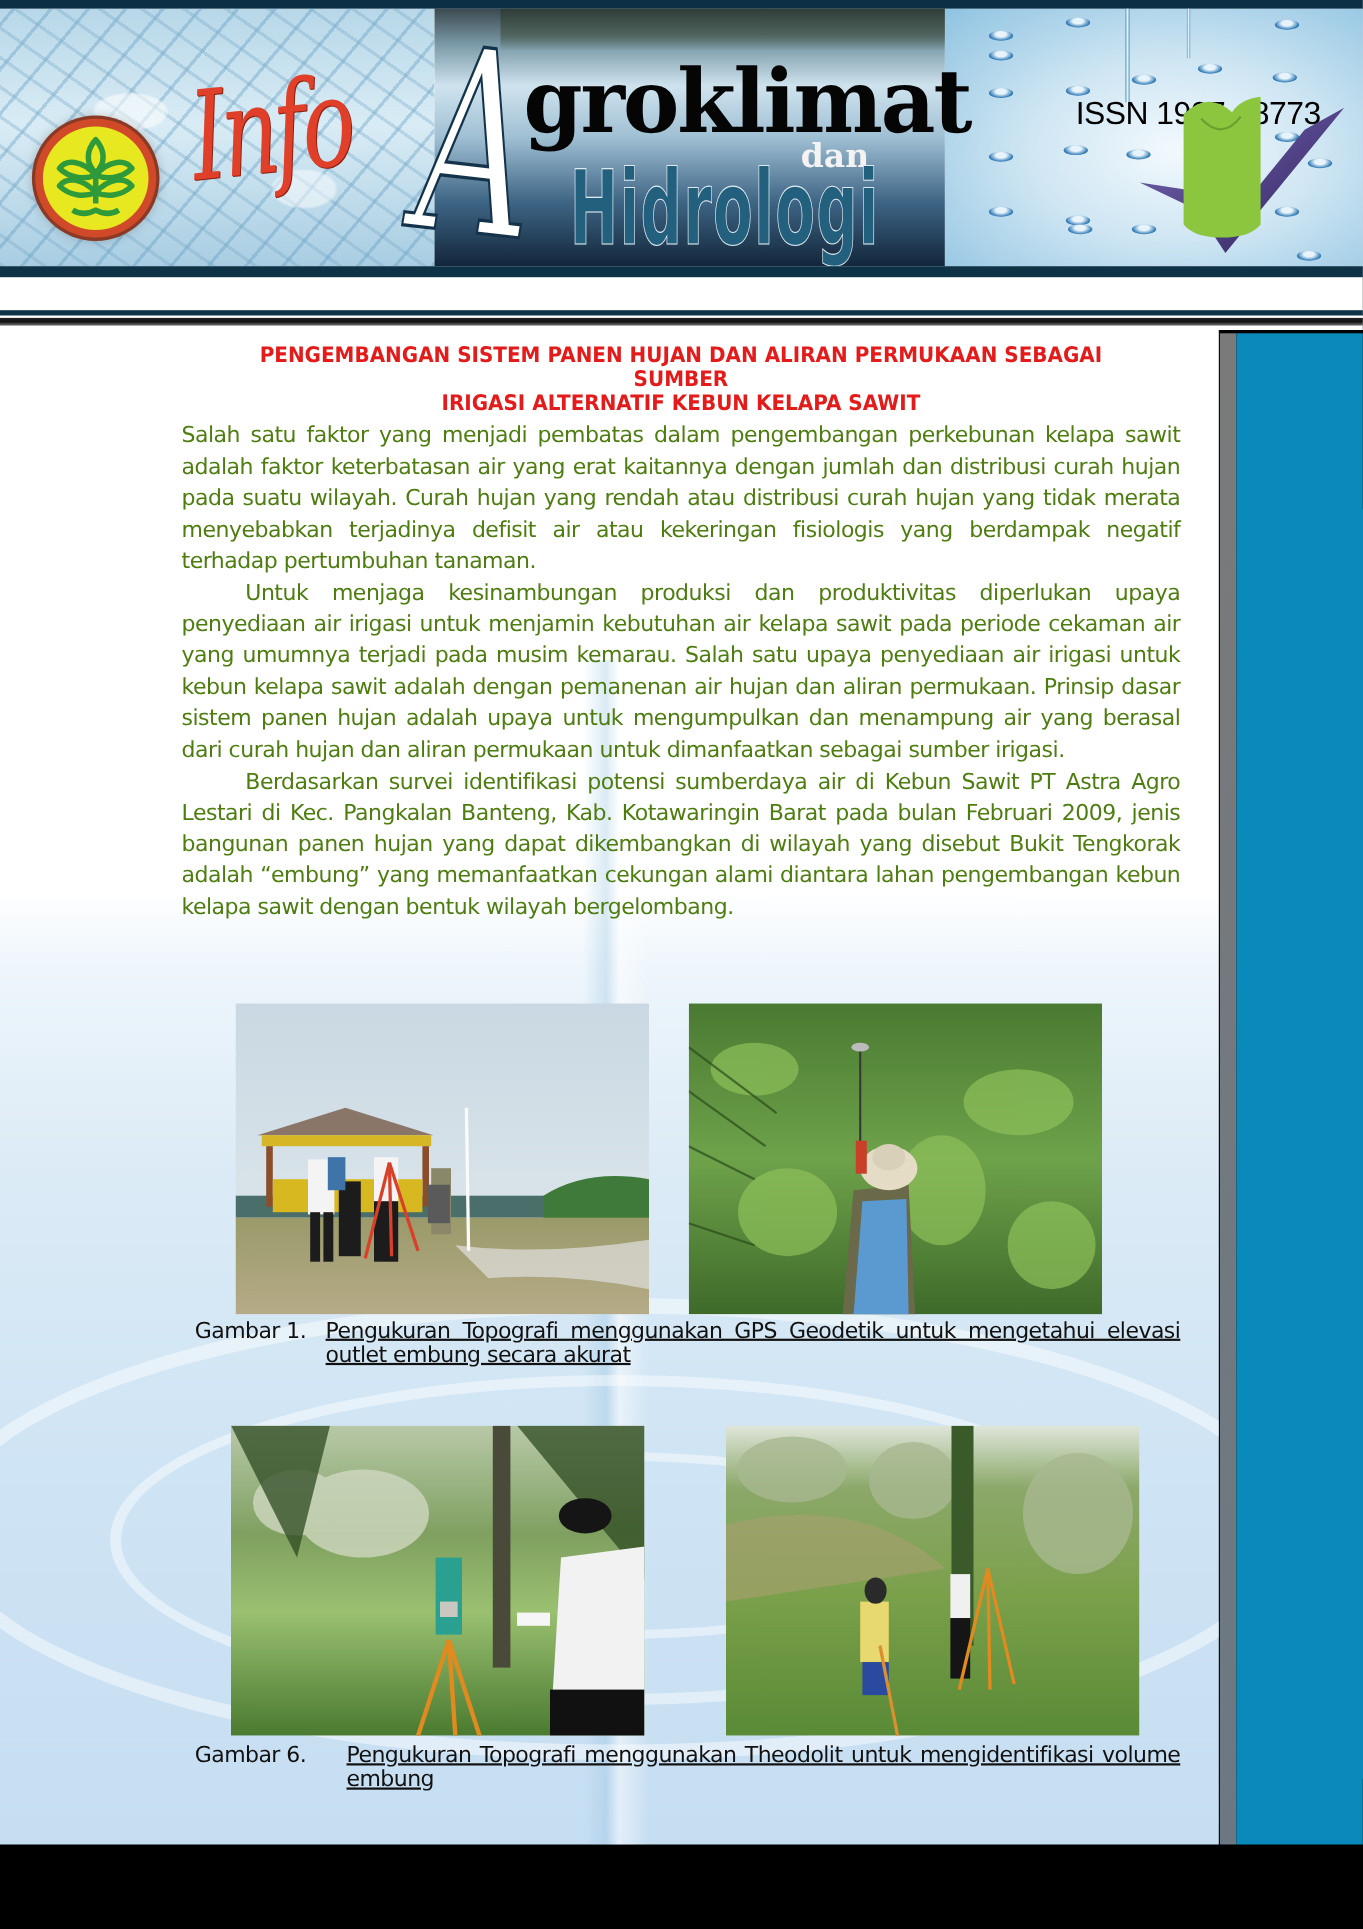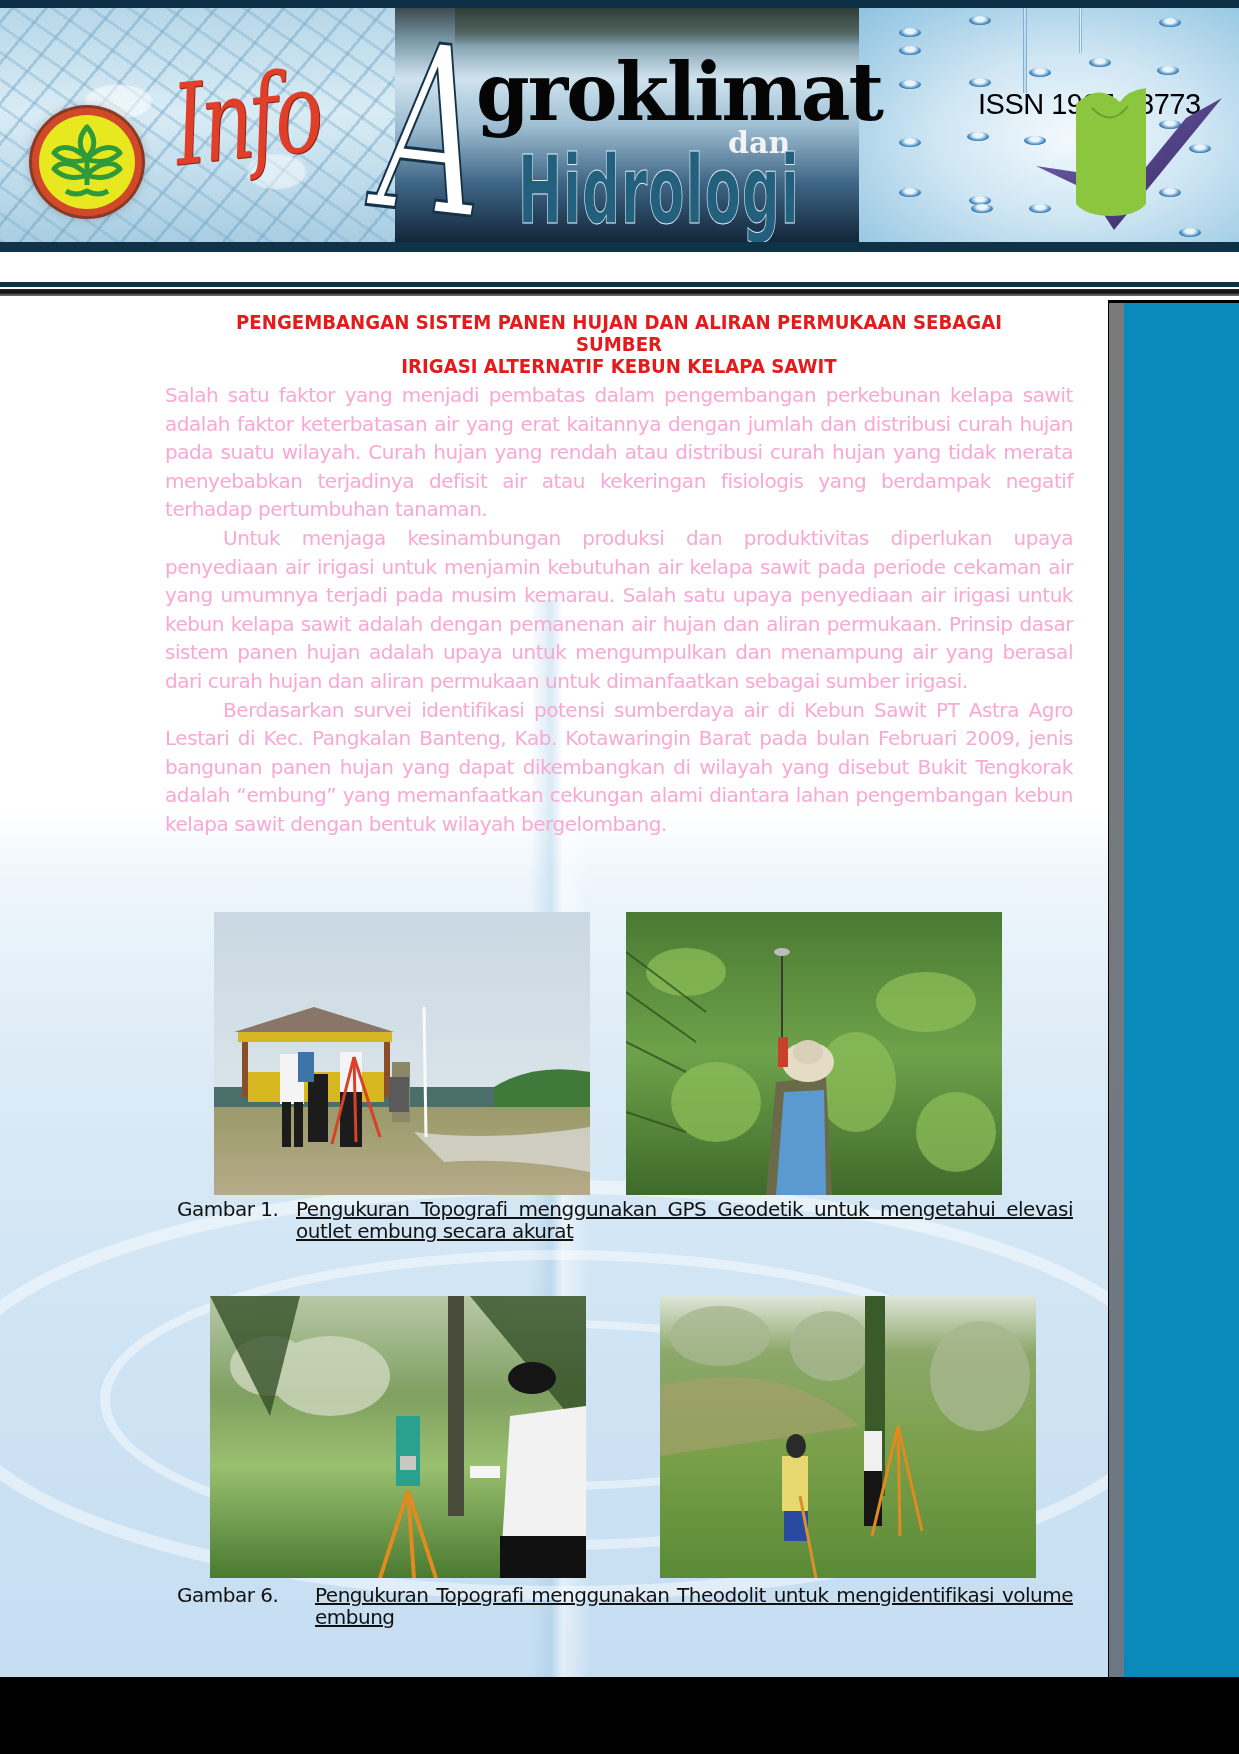--- a/index.html
+++ b/index.html
@@ -66,21 +66,21 @@
   .ripple { position: absolute; border-radius: 50%; border: 14px solid rgba(255,255,255,.45); }
   .stream { position: absolute; left: 530px; top: 300px; width: 60px; height: 1080px;
     background: linear-gradient(90deg, transparent 0%, rgba(150,195,225,.35) 35%, rgba(255,255,255,.5) 55%, transparent 100%); }
   .sidebar-gray { position: absolute; left: 1109px; top: 303px; width: 15px; height: 1374px;
     background: linear-gradient(180deg, #7a7a7a 0%, #6b7884 100%); }
   .sidebar-blue { position: absolute; left: 1124px; top: 303px; width: 115px; height: 1374px; background: #0a8abb; }
   .footer-black { position: absolute; left: 0; top: 1677px; width: 1239px; height: 77px; background: #000; }
 
   .article-title { position: absolute; left: 165px; top: 312px; width: 908px; text-align: center; color: #e31b1b;
     font-family: "DejaVu Sans", sans-serif; font-size: 19.5px; line-height: 22px; transform: scaleX(.93); transform-origin: center top; }
-  .article-body { position: absolute; left: 165px; top: 381px; width: 908px; color: #f9a8d4;
+  .article-body { position: absolute; left: 165px; top: 381px; width: 908px; color: #4d7c0f;
     font-family: "DejaVu Sans", sans-serif; font-size: 20px; line-height: 28.6px; text-align: justify;
     letter-spacing: -0.45px; }
   .article-body p { text-indent: 0; }
   .article-body p.indent { text-indent: 58px; }
 
   .photo { position: absolute; overflow: hidden; }
   .caption { position: absolute; left: 165px; width: 908px; color: #111; font-family: "DejaVu Sans", sans-serif;
     font-size: 20px; line-height: 22px; letter-spacing: -0.5px; }
   .cap-label { position: absolute; left: 12px; top: 0; }
   .cap-text { position: absolute; top: 0; text-align: justify; text-align-last: left; text-decoration: underline; }

